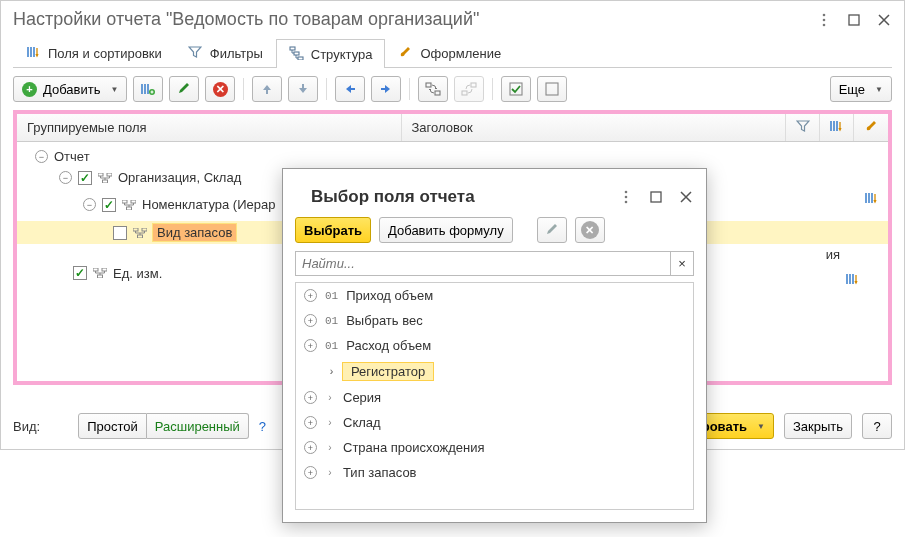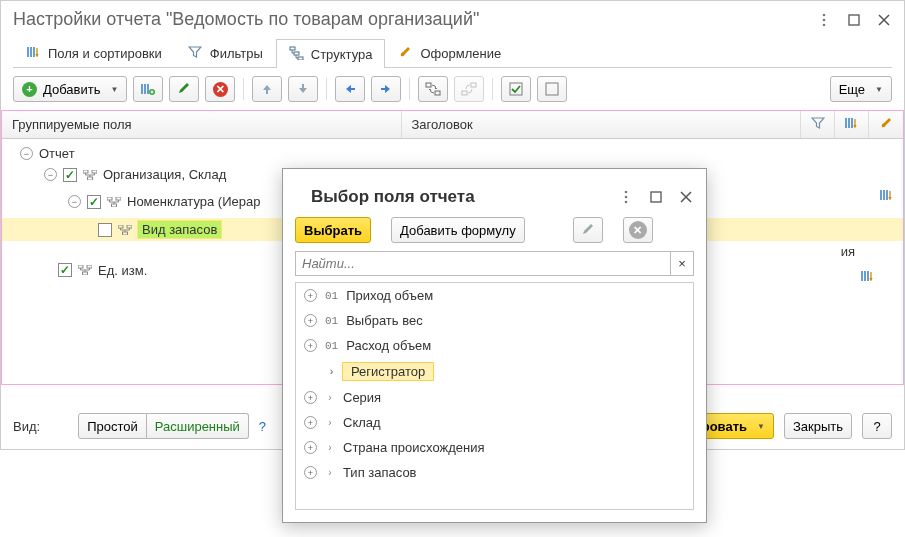--- a/index.html
+++ b/index.html
@@ -21,53 +21,53 @@
 .toolbar { display: flex; align-items: center; gap: 6px; padding: 8px 12px; }
 .btn { border: 1px solid #b5b5b5; border-radius: 3px; background: linear-gradient(#fdfdfd, #f0f0f0); padding: 4px 8px; cursor: pointer; display: inline-flex; align-items: center; gap: 6px; height: 26px; }
 .btn-icon-only { width: 30px; justify-content: center; padding: 4px; }
 .btn-sep { width: 1px; height: 22px; background: #ddd; margin: 0 2px; }
 .green-circle { width: 15px; height: 15px; border-radius: 50%; background: #3fa83f; color: #fff; display: inline-flex; align-items: center; justify-content: center; font-weight: bold; font-size: 11px; }
 .red-circle { width: 15px; height: 15px; border-radius: 50%; background: #d63a2c; color: #fff; display: inline-flex; align-items: center; justify-content: center; font-weight: bold; font-size: 11px; }
 .yellow-btn { background: linear-gradient(#ffe560,#ffd222); border-color: #c9a200; font-weight: bold; }
 .spacer { flex: 1; }
 .dropdown-arrow { font-size: 8px; color: #555; margin-left: 4px; }
 
-.table-area { border: 1px solid #f9a8d4; margin: 0 0; height: 275px; display: flex; flex-direction: column; }
+.table-area { border: 4px solid #f9a8d4; margin: 0 12px; height: 275px; display: flex; flex-direction: column; }
 .table-header { display: flex; background: linear-gradient(#fdfdfd,#f0f0f0); border-bottom: 1px solid #ccc; }
 .th { padding: 6px 10px; border-right: 1px solid #ddd; display:flex; align-items:center; }
 .th1 { flex: 1; }
 .th2 { flex: 1; }
 .th-icon { width: 34px; padding: 0; justify-content: center; }
 
 .table-body { flex: 1; overflow: hidden; padding: 4px 0; background:#fff; }
 .tree-row { display: flex; align-items: center; padding: 3px 8px; gap: 6px; }
 .tree-indent { display: inline-block; }
 .tree-toggle { width: 13px; height: 13px; border: 1px solid #999; border-radius: 50%; display: inline-flex; align-items: center; justify-content: center; font-size: 9px; color: #666; cursor: pointer; background:#fff; }
 .checkbox { width: 14px; height: 14px; border: 1px solid #888; display: inline-flex; align-items: center; justify-content: center; cursor: pointer; background:#fff; }
 .checkbox.checked::after { content: "✓"; color: #1a8f1a; font-size: 12px; font-weight:bold; }
 .hier-icon { width: 14px; height: 10px; display:inline-block; }
 .hier-icon svg { display:block; }
 .row-label { }
-.row-hl { background: #bef264; outline:1px solid #fde27e; padding: 1px 4px; }
+.row-hl { background: #fdba74; outline:1px solid #fde27e; padding: 1px 4px; }
 .row-selected { background: #fff5c2; }
 .row-right { margin-left: auto; display: flex; gap: 10px; align-items: center; flex-direction: column; }
 
 .footer { display: flex; align-items: center; gap: 10px; padding: 10px 12px; position: absolute; bottom: 0; left:0; right:0; }
 .btn-group { display: inline-flex; padding-left: 28px; }
 .btn-group .btn { border-radius: 0; }
 .btn-group .btn:first-child { border-radius: 3px 0 0 3px; }
 .btn-group .btn:last-child { border-radius: 0 3px 3px 0; border-left: none; }
 .txt-green { color: #1a7f1a; }
 .link-q { color: #1a66cc; cursor: pointer; }
 
 
 .dialog { position: absolute; top: 168px; left: 282px; width: 425px; height: 355px; border: 1px solid #999; background: #fff; box-shadow: 0 4px 18px rgba(0,0,0,0.25); display:flex; flex-direction:column; }
 .dialog .titlebar { padding: 18px 12px 6px 12px; margin-left: 16px; }
 .dialog .title { font-size: 17px; color: #333; font-weight: bold; }
-.dialog-toolbar { display: flex; align-items: center; gap: 20px; padding: 4px 12px 8px 12px; }
+.dialog-toolbar { display: flex; align-items: center; gap: 8px; padding: 4px 12px 8px 12px; }
 .gray-circle { width: 18px; height: 18px; border-radius: 50%; background: #c94438; display:inline-flex; align-items:center; justify-content:center; color:#fff; font-size:11px; font-weight:bold;}
 .gray-circle.really-gray { background:#aaa; }
 .search-wrap { display:flex; padding: 0 12px 6px 12px; }
 .search-input { flex:1; border:1px solid #bbb; padding:4px 6px; border-right:none; font-style:italic; color:#888; }
 .search-clear { width:24px; border:1px solid #bbb; display:inline-flex; align-items:center; justify-content:center; cursor:pointer; background:#fff; }
 
 .field-list { flex:1; margin: 0 12px 12px 12px; border:1px solid #ccc; overflow-y:scroll; }
 .field-row { display:flex; align-items:center; gap:8px; padding:5px 8px; }
 .ft { width:13px; height:13px; border:1px solid #999; border-radius:50%; display:inline-flex; align-items:center; justify-content:center; font-size:9px; color:#666; cursor:pointer; background:#fff; }
 .chev { color:#888; font-size:10px; width:10px; display:inline-block; text-align:center; }

